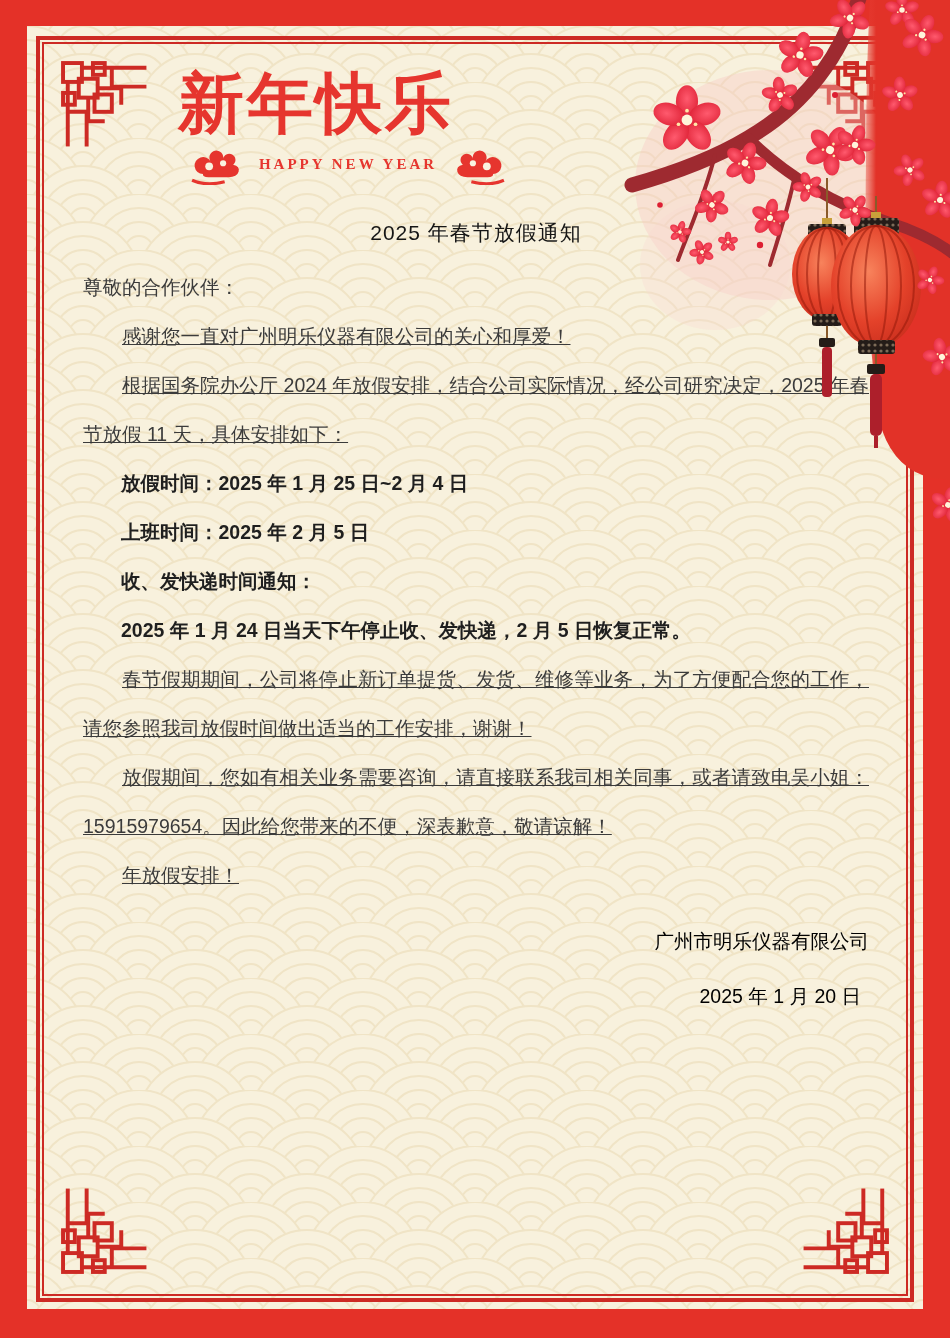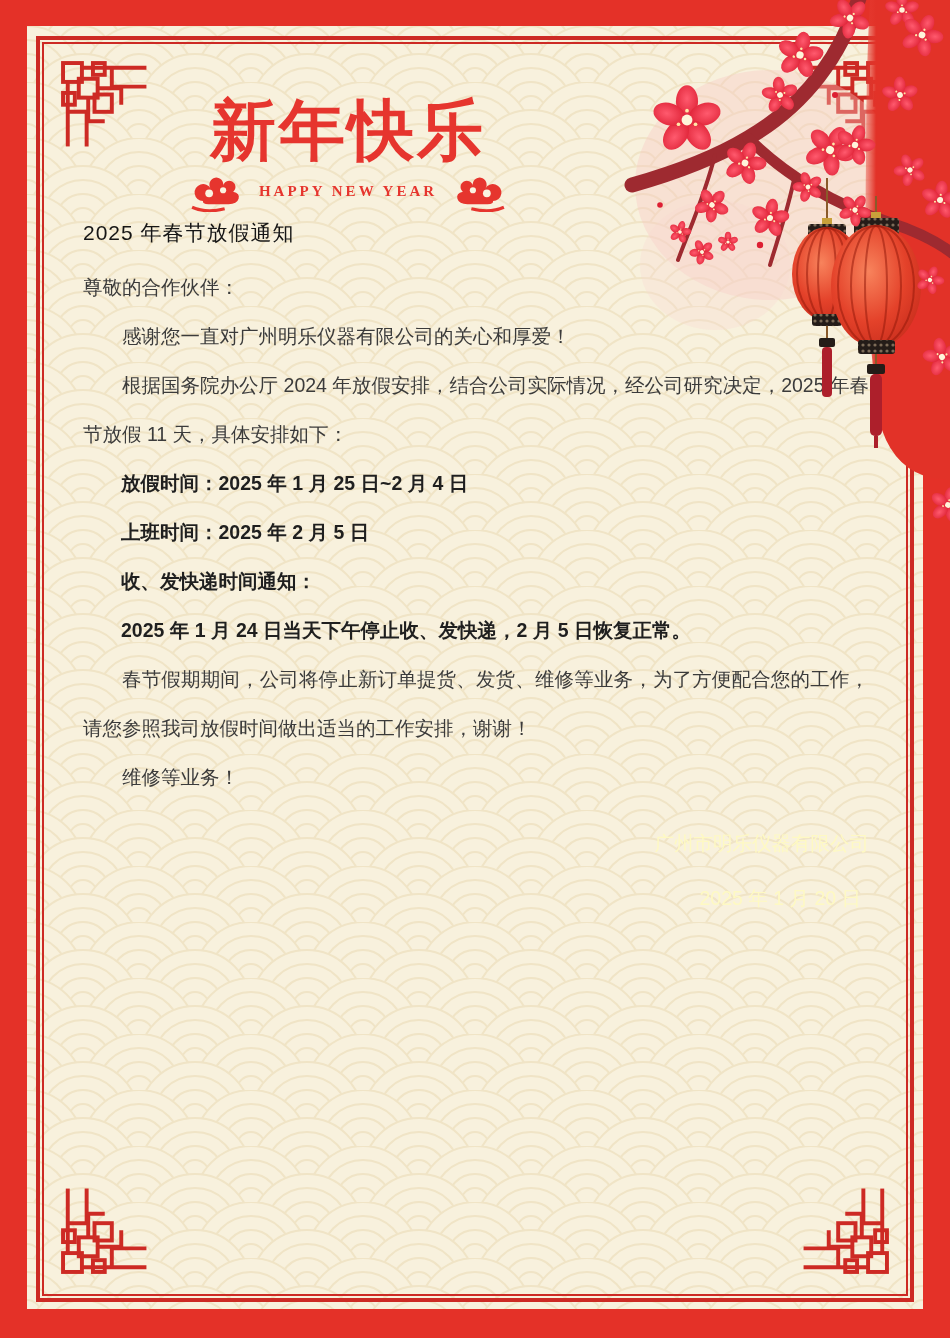--- a/index.html
+++ b/index.html
@@ -11,39 +11,39 @@
   .paper{position:absolute;left:27px;top:26px;right:27px;bottom:29px;background:#faf3e0;}
   .bgpat{position:absolute;left:0;top:0;width:100%;height:100%;}
   .frame{position:absolute;pointer-events:none;}
   .f1{inset:36px;border:4px solid #cd2a24;}
   .f2{inset:42px;border:2px solid #cd2a24;}
   .corner{position:absolute;width:118px;height:118px;pointer-events:none;}
   .c-tl{left:30px;top:30px;}
   .c-tr{right:30px;top:30px;transform:scaleX(-1);}
   .c-bl{left:30px;bottom:33px;transform:scaleY(-1);}
   .c-br{right:30px;bottom:33px;transform:scale(-1,-1);}
-  .logo{position:absolute;left:178px;top:94px;width:340px;text-align:center;color:#e6352e;}
+  .logo{position:absolute;left:178px;top:67px;width:340px;text-align:left;color:#e6352e;}
   .logo-cn{
     font-size:66px;font-weight:900;letter-spacing:3px;line-height:72px;
     color:#e6352e;white-space:nowrap;
   }
   .logo-row{display:flex;align-items:center;justify-content:center;gap:8px;margin-top:4px;}
   .logo-en{
     font-family:"Liberation Serif","DejaVu Serif",serif;font-weight:700;
     font-size:15px;letter-spacing:3px;white-space:nowrap;color:#e6352e;
   }
   .content{position:absolute;left:83px;top:211px;width:786px;color:#3b3b3b;}
   .title{
-    text-align:left;font-size:21px;font-weight:500;color:#151515;
+    text-align:center;font-size:21px;font-weight:500;color:#151515;
     line-height:44px;margin-bottom:8px;letter-spacing:1px;
   }
   .line{margin:0;font-size:19.5px;line-height:49px;text-align:justify;}
-  .indent{text-indent:2em;}
+  .indent{text-indent:2em;text-decoration:underline;}
   .bold{font-weight:700;color:#1f1f1f;margin-left:38px;}
-  .sign{margin-top:14px;text-align:right;font-size:19.5px;line-height:55px;color:#fef9c3;}
+  .sign{margin-top:14px;text-align:right;font-size:19.5px;line-height:55px;color:#000000;}
   .sign .date{padding-right:8px;}
   .deco{position:absolute;right:0;top:0;width:330px;height:560px;pointer-events:none;}
 </style>
 </head>
 <body>
 
 <div class="page">
 
   <div class="paper">
     <svg class="bgpat" xmlns="http://www.w3.org/2000/svg">
@@ -156,21 +156,22 @@
   <div class="content">
     <div class="title">2025 年春节放假通知</div>
     <p class="line">尊敬的合作伙伴：</p>
     <p class="line indent">感谢您一直对广州明乐仪器有限公司的关心和厚爱！</p>
     <p class="line indent">根据国务院办公厅 2024 年放假安排，结合公司实际情况，经公司研究决定，2025 年春节放假 11 天，具体安排如下：</p>
     <p class="line bold">放假时间：2025 年 1 月 25 日~2 月 4 日</p>
     <p class="line bold">上班时间：2025 年 2 月 5 日</p>
     <p class="line bold">收、发快递时间通知：</p>
     <p class="line bold">2025 年 1 月 24 日当天下午停止收、发快递，2 月 5 日恢复正常。</p>
     <p class="line indent">春节假期期间，公司将停止新订单提货、发货、维修等业务，为了方便配合您的工作，请您参照我司放假时间做出适当的工作安排，谢谢！</p>
-    <p class="line indent">维修等业务！</p>
+    <p class="line indent">放假期间，您如有相关业务需要咨询，请直接联系我司相关同事，或者请致电吴小姐：15915979654。因此给您带来的不便，深表歉意，敬请谅解！</p>
+    <p class="line indent">年放假安排！</p>
     <div class="sign">
       <div class="company">广州市明乐仪器有限公司</div>
       <div class="date">2025 年 1 月 20 日</div>
     </div>
   </div>
 
   <svg class="deco" viewBox="0 0 330 560" xmlns="http://www.w3.org/2000/svg">
     <defs>
       <radialGradient id="pg" cx="50%" cy="42%" r="65%">
         <stop offset="0%" stop-color="#ff5a6e"></stop>

